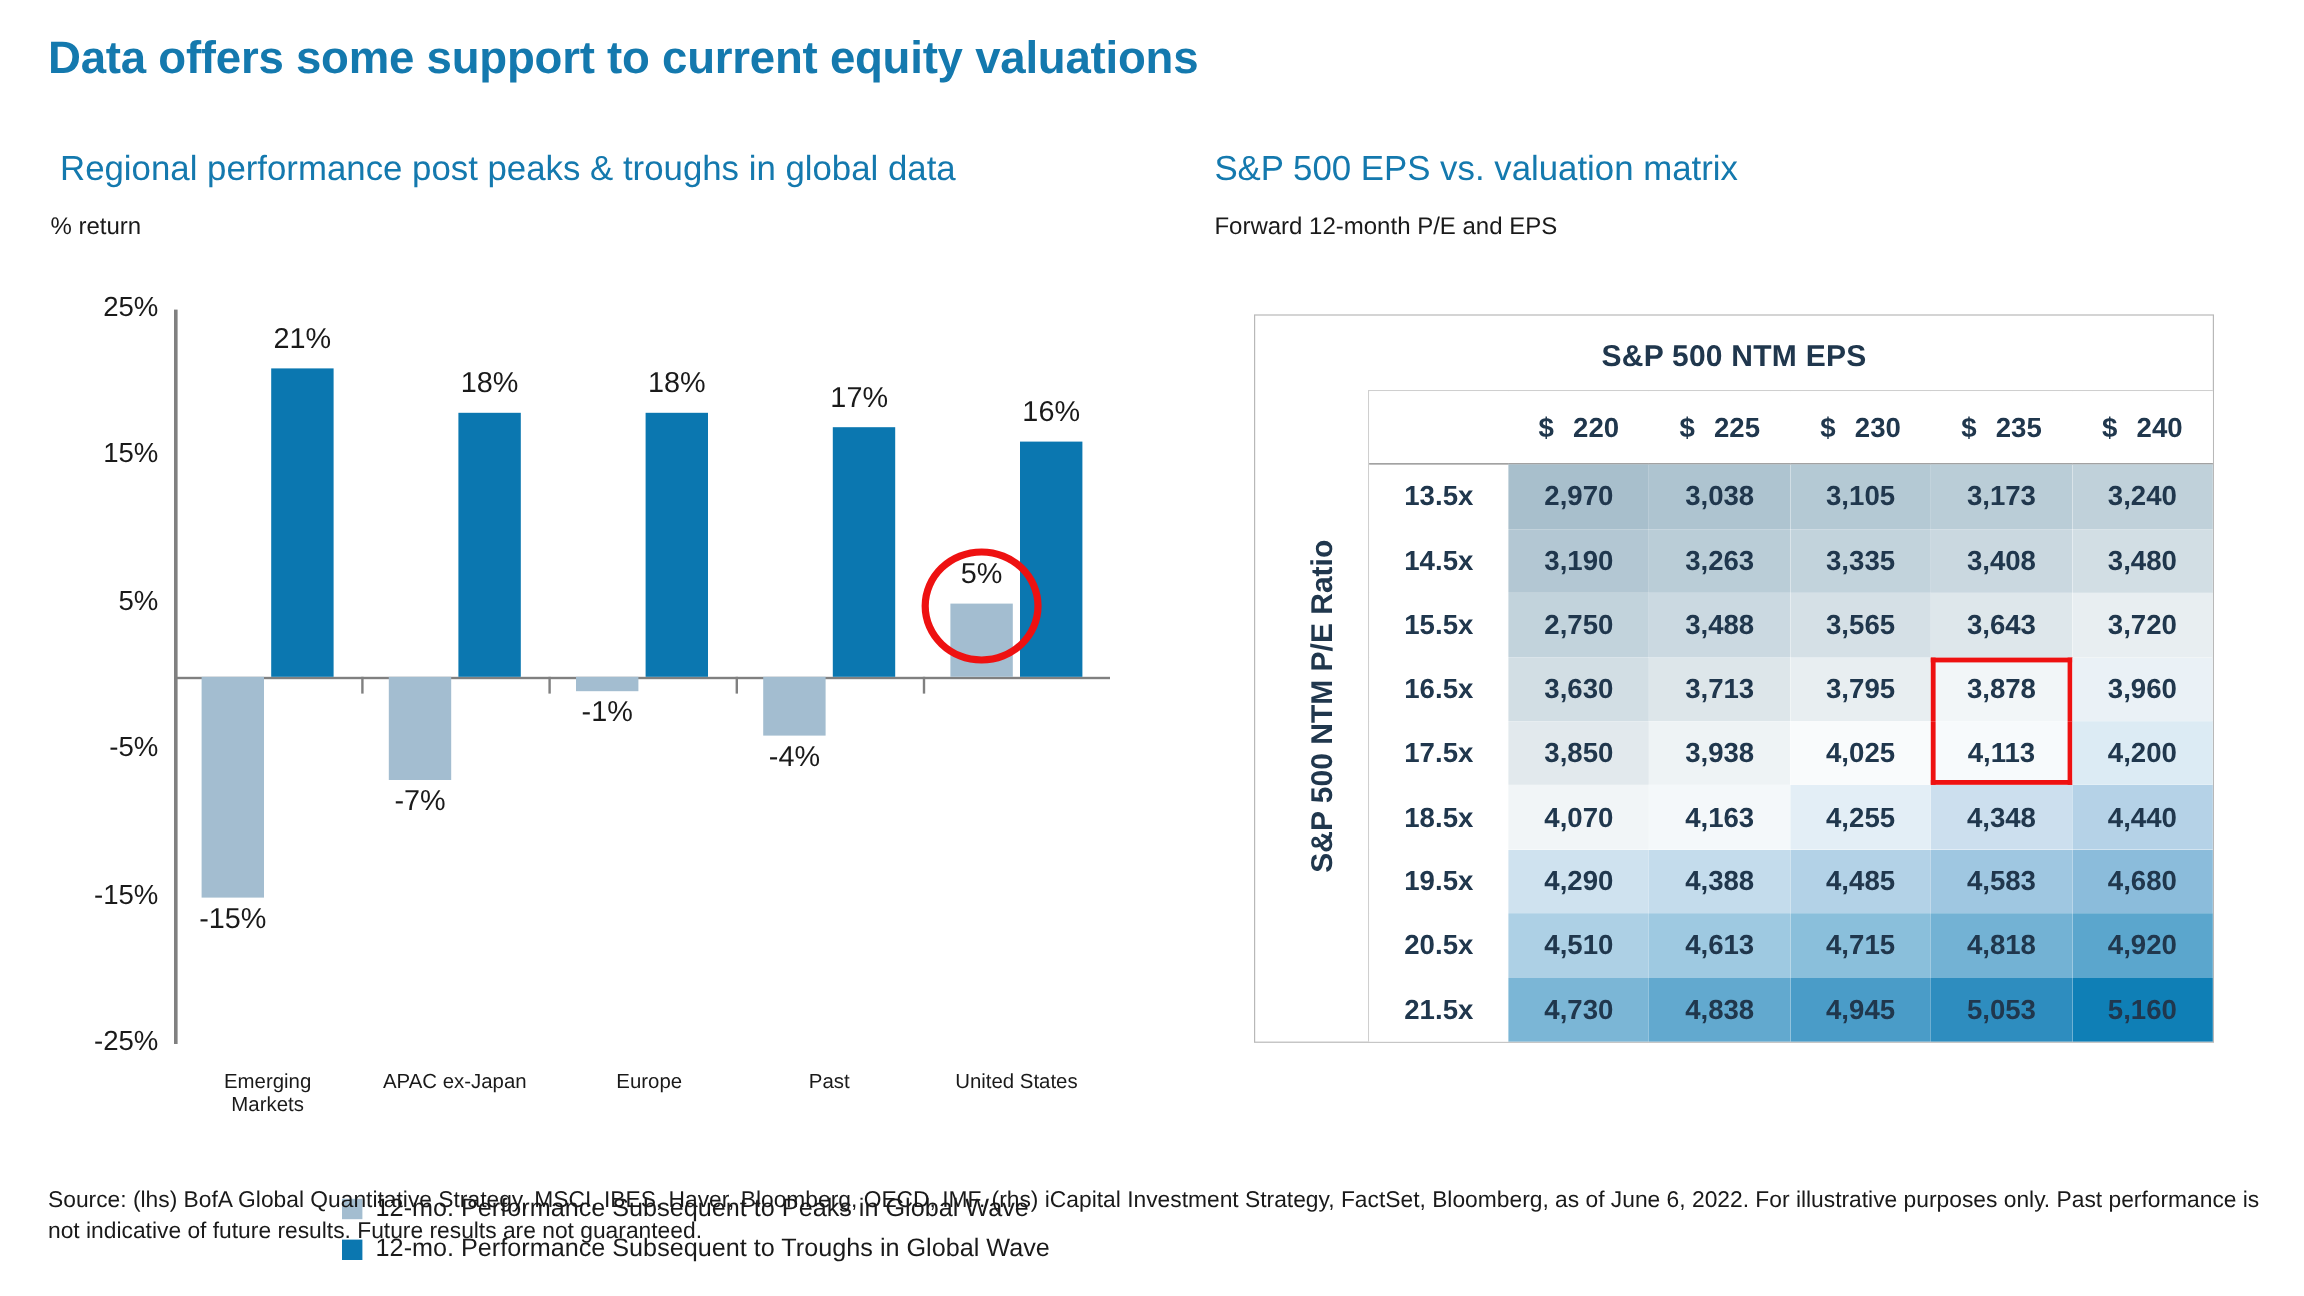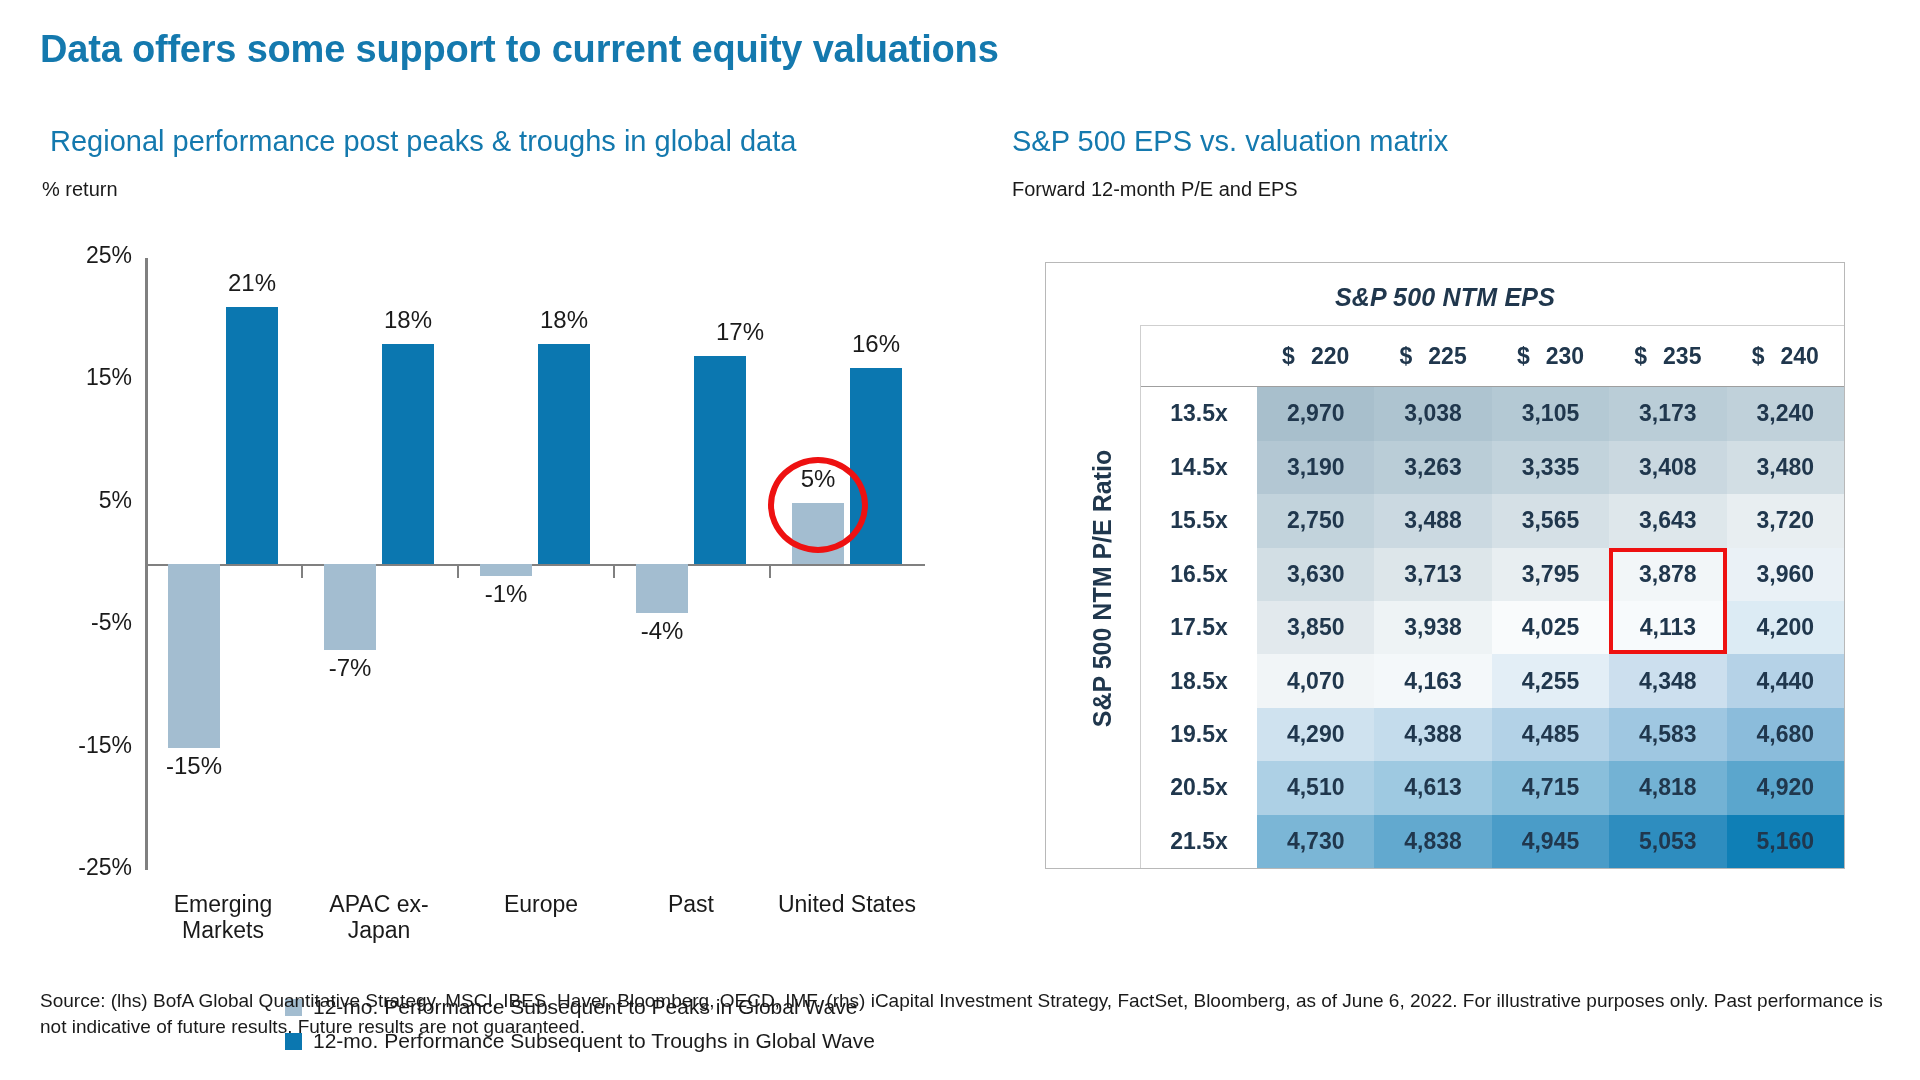--- a/index.html
+++ b/index.html
@@ -53,21 +53,21 @@
   .bar{
     position:absolute;
   }
   .bar.pos{background:#0b77b0;}
   .bar.neg{background:#a3bdd0;}
   .bar-label{
     position:absolute;font-size:24px;color:#1a1a1a;text-align:center;
     white-space:nowrap;
   }
   .cat-label{
-    position:absolute;font-size:23px;color:#1a1a1a;text-align:center;
+    position:absolute;font-size:17px;color:#1a1a1a;text-align:center;
     line-height:1.12;white-space:pre-line;
   }
   #red-circle{
     position:absolute;left:585px;top:355px;width:98px;height:92px;
     border:6px solid #ee1111;border-radius:50%;
     box-sizing:border-box;
   }
   
   #legend{
     position:absolute;left:245px;top:755px;
@@ -78,21 +78,20 @@
 
   
   #matrix-outer{
     position:absolute;left:1045px;top:262px;width:800px;height:607px;
     border:1px solid #b8b8b8;background:#fff;box-sizing:border-box;
   }
   #matrix-top-title{
     position:absolute;left:0;top:20px;width:100%;
     text-align:center;font-size:25px;font-weight:bold;color:#20374d;
     letter-spacing:0.2px;
-    font-style:italic;
   }
   #matrix-rowaxis{
     position:absolute;left:34px;top:110px;width:46px;height:430px;
     display:flex;align-items:center;justify-content:center;
   }
   #matrix-rowaxis span{
     transform:rotate(-90deg);white-space:nowrap;
     font-size:25px;font-weight:bold;color:#20374d;
   }
   #matrix-table-wrap{
@@ -168,21 +167,21 @@
       <div class="bar pos" style="left: 810px; width: 52px; top: 128.16px; height: 195.84px;"></div>
     </div>
   <div id="bar-labels">
       <div class="bar-label" style="left: 114px; width: 80px; top: 511.6px;">-15%</div>
       <div class="bar-label" style="left: 172px; width: 80px; top: 28.96px;">21%</div>
       <div class="bar-label" style="left: 270px; width: 80px; top: 413.68px;">-7%</div>
       <div class="bar-label" style="left: 328px; width: 80px; top: 65.68px;">18%</div>
       <div class="bar-label" style="left: 426px; width: 80px; top: 340.24px;">-1%</div>
       <div class="bar-label" style="left: 484px; width: 80px; top: 65.68px;">18%</div>
       <div class="bar-label" style="left: 582px; width: 80px; top: 376.96px;">-4%</div>
-      <div class="bar-label" style="left: 660px; width: 80px; top: 77.92px;">17%</div>
+      <div class="bar-label" style="left: 636px; width: 80px; top: 77.92px;">17%</div>
       <div class="bar-label" style="left: 738px; width: 80px; top: 224.8px;">5%</div>
       <div class="bar-label" style="left: 796px; width: 80px; top: 90.16px;">16%</div>
     </div>
   <div id="red-circle" style="border-color: rgb(238, 17, 17); left: 728px; top: 216.8px; width: 100px; height: 96px;"></div>
   <div id="cat-labels">
       <div class="cat-label" style="left: 105px; width: 156px; top: 652px;">Emerging
 Markets</div>
       <div class="cat-label" style="left: 261px; width: 156px; top: 652px;">APAC ex-Japan</div>
       <div class="cat-label" style="left: 423px; width: 156px; top: 652px;">Europe</div>
       <div class="cat-label" style="left: 573px; width: 156px; top: 652px;">Past</div>

